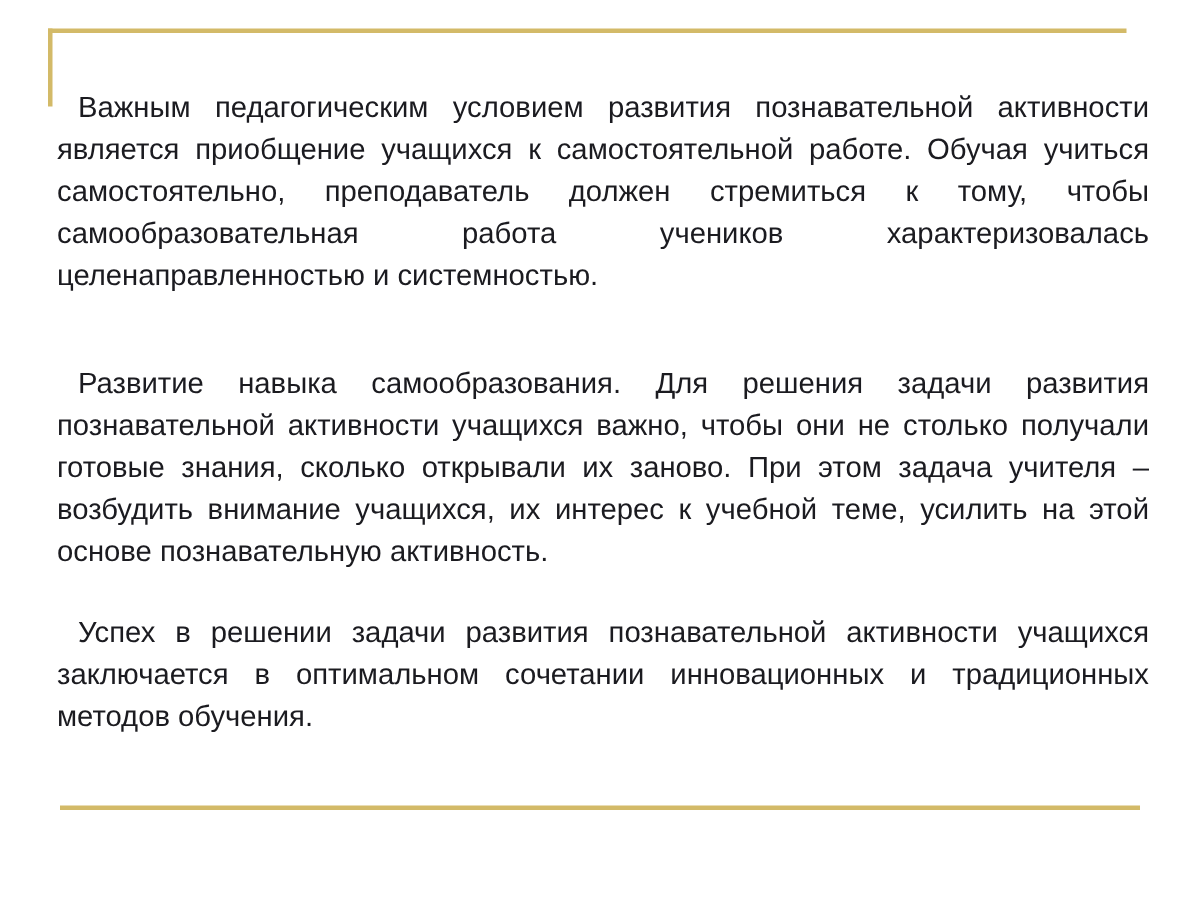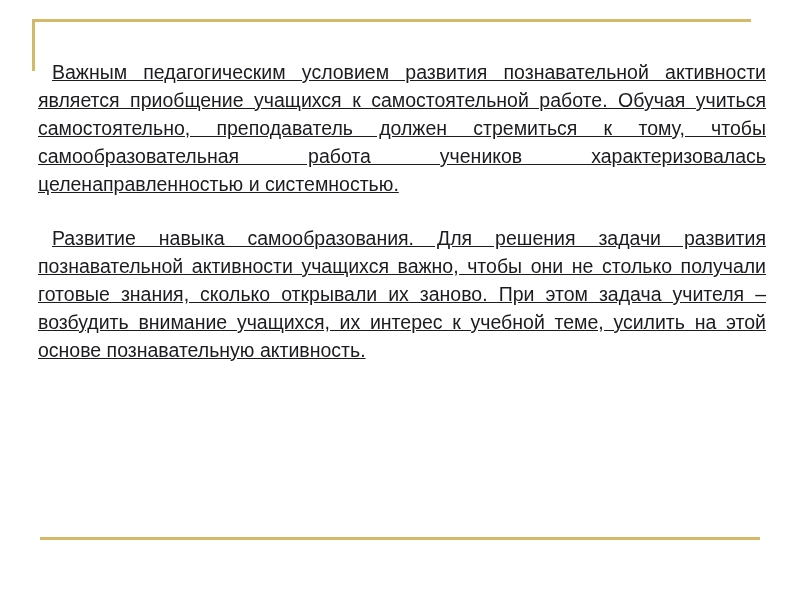--- a/index.html
+++ b/index.html
@@ -46,21 +46,20 @@
   }
   .text-block{
     position:absolute;
     left:38px;
     top:58px;
     width:728px;
     color:var(--text);
     font-size:19.5px;
     line-height:28px;
     text-align:justify;
-    text-decoration:underline;
   }
   .text-block p{
     margin:0;
     text-indent:14px;
   }
   .text-block p + p{
     margin-top:44px;
   }
   .text-block p:last-child{
     margin-top:26px;
@@ -68,14 +67,15 @@
 </style>
 </head>
 <body>
 
 <div class="slide">
   <div class="corner-decoration"></div>
   <div class="bottom-rule"></div>
   <div class="text-block">
     <p>Важным педагогическим условием развития познавательной активности является приобщение учащихся к самостоятельной работе. Обучая учиться самостоятельно, преподаватель должен стремиться к тому, чтобы самообразовательная работа учеников характеризовалась целенаправленностью и системностью.</p>
     <p>Развитие навыка самообразования. Для решения задачи развития познавательной активности учащихся важно, чтобы они не столько получали готовые знания, сколько открывали их заново. При этом задача учителя – возбудить внимание учащихся, их интерес к учебной теме, усилить на этой основе познавательную активность.</p>
+    <p>Успех в решении задачи развития познавательной активности учащихся заключается в оптимальном сочетании инновационных и традиционных методов обучения.</p>
   </div>
 </div>
 
 </body></html>

